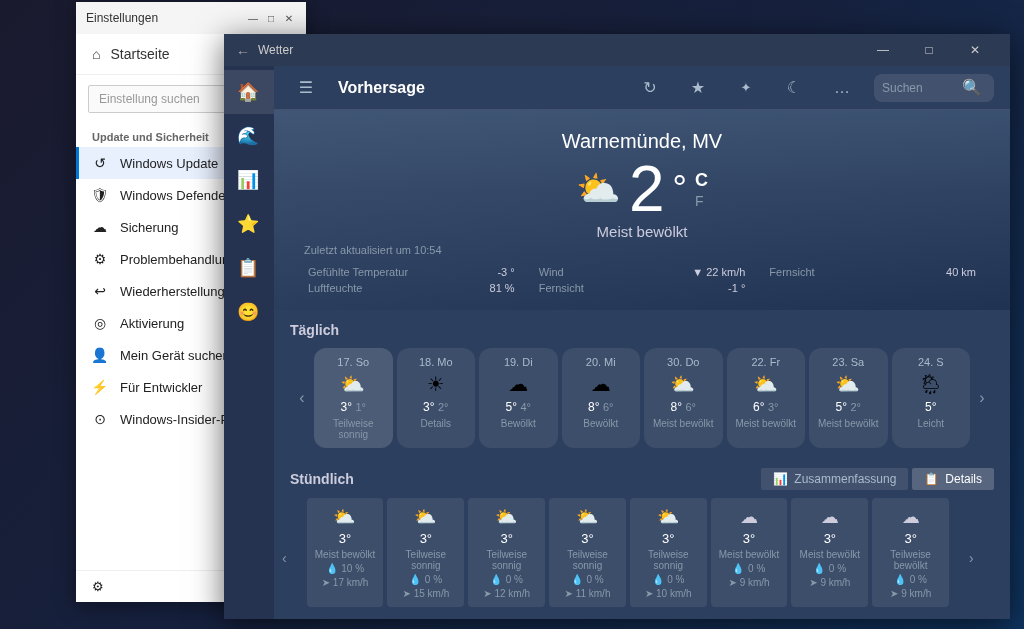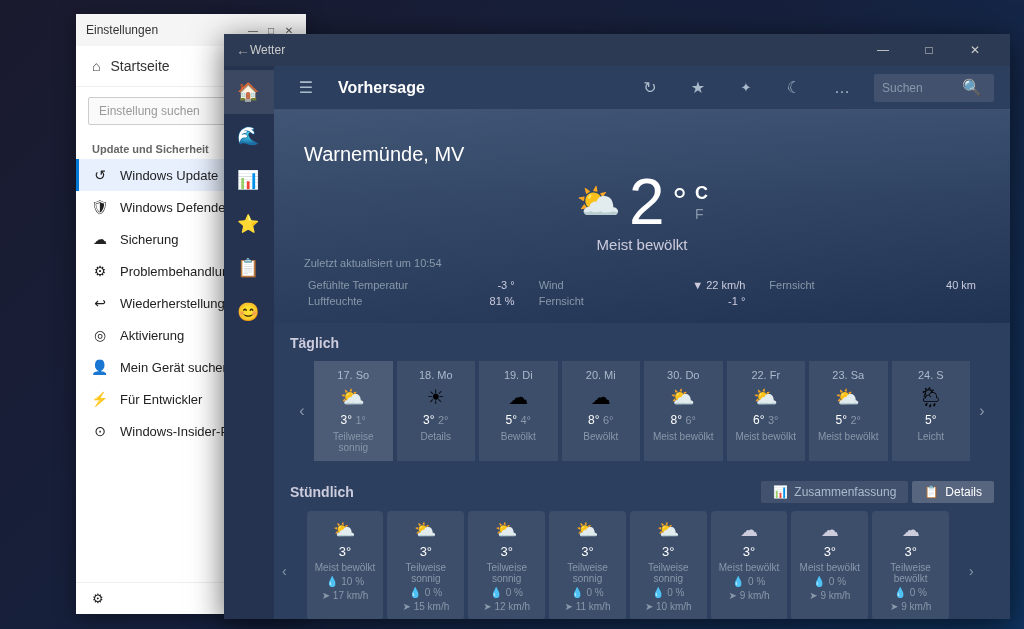--- a/index.html
+++ b/index.html
@@ -17,21 +17,21 @@
       width: 100%;
       height: 100%;
       background: linear-gradient(135deg, #1a1a2e 0%, #16213e 50%, #0f3460 100%);
       position: absolute;
       top: 0; left: 0;
     }
 
     
     .settings-window {
       position: absolute;
-      top: 14px;
+      top: 2px;
       left: 76px;
       width: 230px;
       height: 600px;
       background: #fff;
       box-shadow: 0 4px 20px rgba(0,0,0,0.4);
       display: flex;
       flex-direction: column;
       z-index: 10;
     }
 
@@ -162,20 +162,21 @@
       background: #2d3a54;
       display: flex;
       align-items: center;
       padding: 0 12px;
       flex-shrink: 0;
     }
 
     .weather-title-text {
       font-size: 12px;
       color: #ccc;
+      margin-left: 8px;
     }
 
     .weather-titlebar-controls {
       margin-left: auto;
       display: flex;
       gap: 0;
     }
 
     .wt-btn {
       width: 46px;
@@ -258,21 +259,21 @@
       height: 32px;
       display: flex;
       align-items: center;
       justify-content: center;
     }
 
     .topbar-search {
       display: flex;
       align-items: center;
       background: rgba(255,255,255,0.1);
-      border-radius: 2px;
+      border-radius: 8px;
       padding: 0 8px;
       height: 28px;
       min-width: 120px;
     }
 
     .topbar-search input {
       background: none;
       border: none;
       outline: none;
       color: #ccc;
@@ -294,24 +295,23 @@
     .hero-clouds {
       position: absolute;
       top: 0; left: 0; right: 0; bottom: 0;
       background: linear-gradient(135deg, rgba(80,100,130,0.3) 0%, rgba(50,70,100,0.1) 100%);
     }
 
     .hero-location {
       font-size: 20px;
       font-weight: 400;
       color: #fff;
-      text-align: left;
+      text-align: center;
       position: relative;
       z-index: 1;
-      margin-top: 13px;
     }
 
     .hero-temp-row {
       display: flex;
       align-items: center;
       justify-content: center;
       gap: 8px;
       position: relative;
       z-index: 1;
       margin-top: 4px;
@@ -418,21 +418,21 @@
     .daily-cards {
       flex: 1;
       display: flex;
       gap: 4px;
       overflow: hidden;
     }
 
     .day-card {
       flex: 1;
       background: rgba(255,255,255,0.08);
-      border-radius: 0;
+      border-radius: 12px;
       padding: 8px 6px;
       display: flex;
       flex-direction: column;
       align-items: center;
       gap: 4px;
       min-width: 0;
     }
 
     .day-card.today {
       background: rgba(255,255,255,0.15);

